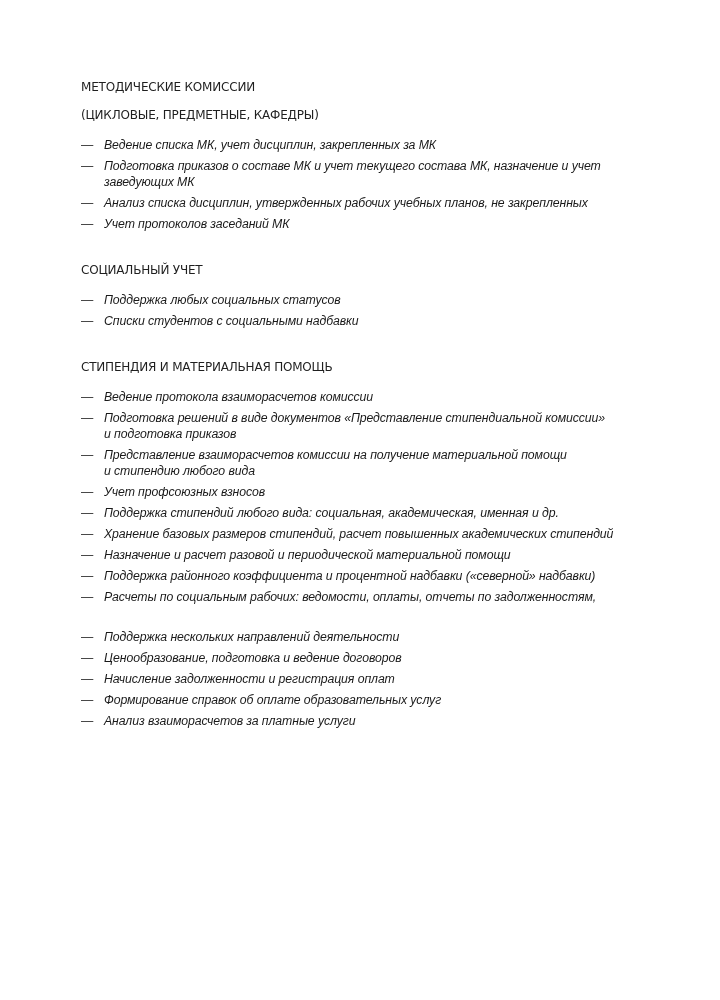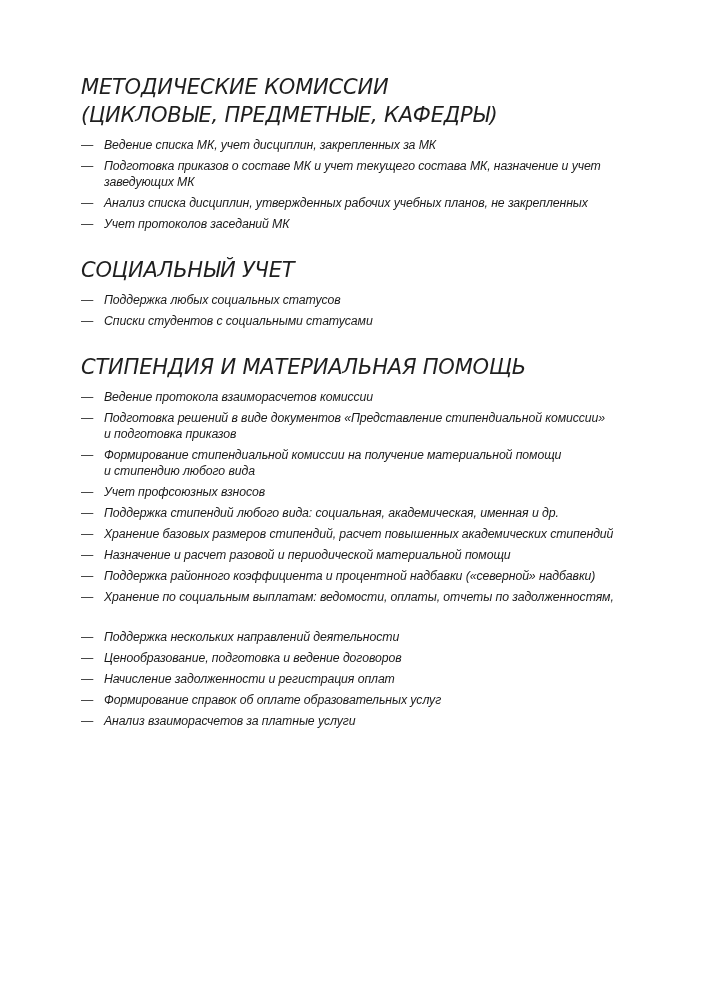--- a/index.html
+++ b/index.html
@@ -19,26 +19,25 @@
       left: 81px;
       top: 73px;
       width: 580px;
     }
     .section {
       margin-bottom: 24px;
     }
     .section-title {
       font-family: "DejaVu Sans", sans-serif;
       font-weight: normal;
-      font-size: 21px;
+      font-size: 12px;
       line-height: 28px;
       letter-spacing: -0.2px;
       color: #1f1f1f;
       margin: 0 0 8px 0;
-      font-style: italic;
     }
     .section-title .line {
       display: block;
     }
     ul.items {
       list-style: none;
       margin: 0;
       padding: 0;
     }
     ul.items li {
@@ -102,21 +101,21 @@
     <h2 class="section-title">
       <span class="line">СОЦИАЛЬНЫЙ УЧЕТ</span>
     </h2>
     <ul class="items">
       <li>
         <span class="dash">—</span>
         <span class="text"><span class="l">Поддержка любых социальных статусов</span></span>
       </li>
       <li>
         <span class="dash">—</span>
-        <span class="text"><span class="l">Списки студентов с социальными статусами</span></span>
+        <span class="text"><span class="l">Списки студентов с социальными надбавки</span></span>
       </li>
     </ul>
   </section>
 
   <section class="section">
     <h2 class="section-title">
       <span class="line">СТИПЕНДИЯ И МАТЕРИАЛЬНАЯ ПОМОЩЬ</span>
     </h2>
     <ul class="items">
       <li>
@@ -126,21 +125,21 @@
       <li>
         <span class="dash">—</span>
         <span class="text">
           <span class="l">Подготовка решений в виде документов «Представление стипендиальной комиссии»</span>
           <span class="l">и подготовка приказов</span>
         </span>
       </li>
       <li>
         <span class="dash">—</span>
         <span class="text">
-          <span class="l">Формирование стипендиальной комиссии на получение материальной помощи</span>
+          <span class="l">Представление взаиморасчетов комиссии на получение материальной помощи</span>
           <span class="l">и стипендию любого вида</span>
         </span>
       </li>
       <li>
         <span class="dash">—</span>
         <span class="text"><span class="l">Учет профсоюзных взносов</span></span>
       </li>
       <li>
         <span class="dash">—</span>
         <span class="text"><span class="l">Поддержка стипендий любого вида: социальная, академическая, именная и др.</span></span>
@@ -153,21 +152,21 @@
         <span class="dash">—</span>
         <span class="text"><span class="l">Назначение и расчет разовой и периодической материальной помощи</span></span>
       </li>
       <li>
         <span class="dash">—</span>
         <span class="text"><span class="l">Поддержка районного коэффициента и процентной надбавки («северной» надбавки)</span></span>
       </li>
       <li>
         <span class="dash">—</span>
         <span class="text">
-          <span class="l">Хранение по социальным выплатам: ведомости, оплаты, отчеты по задолженностям,</span>
+          <span class="l">Расчеты по социальным рабочих: ведомости, оплаты, отчеты по задолженностям,</span>
         </span>
       </li>
     </ul>
   </section>
 
   <section class="section">
     <ul class="items">
       <li>
         <span class="dash">—</span>
         <span class="text"><span class="l">Поддержка нескольких направлений деятельности</span></span>

